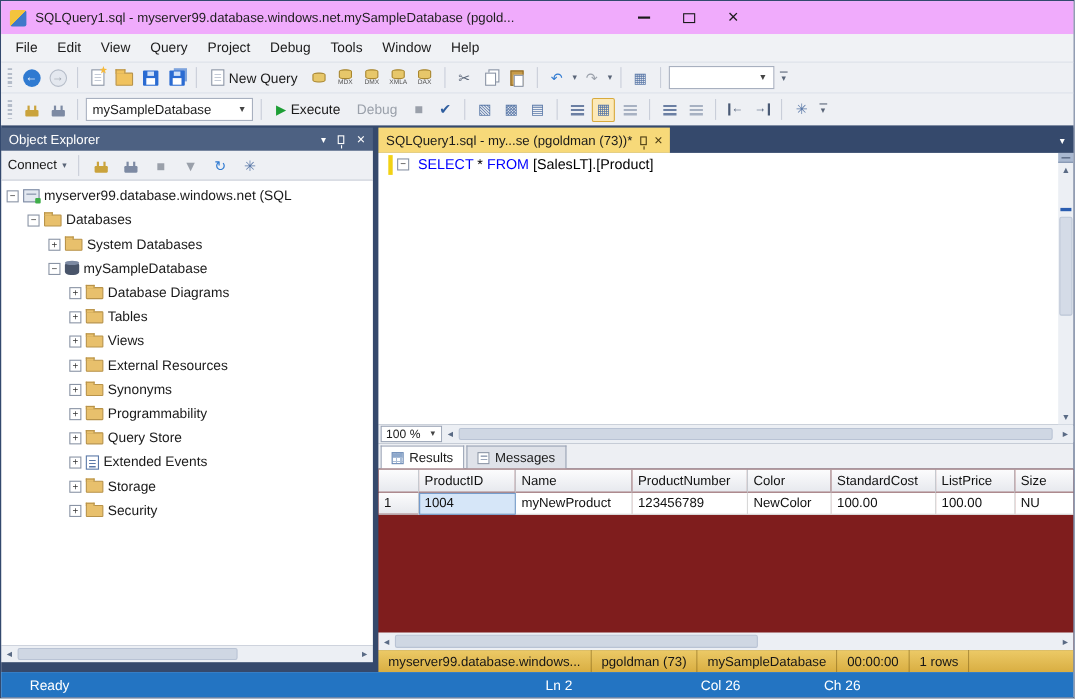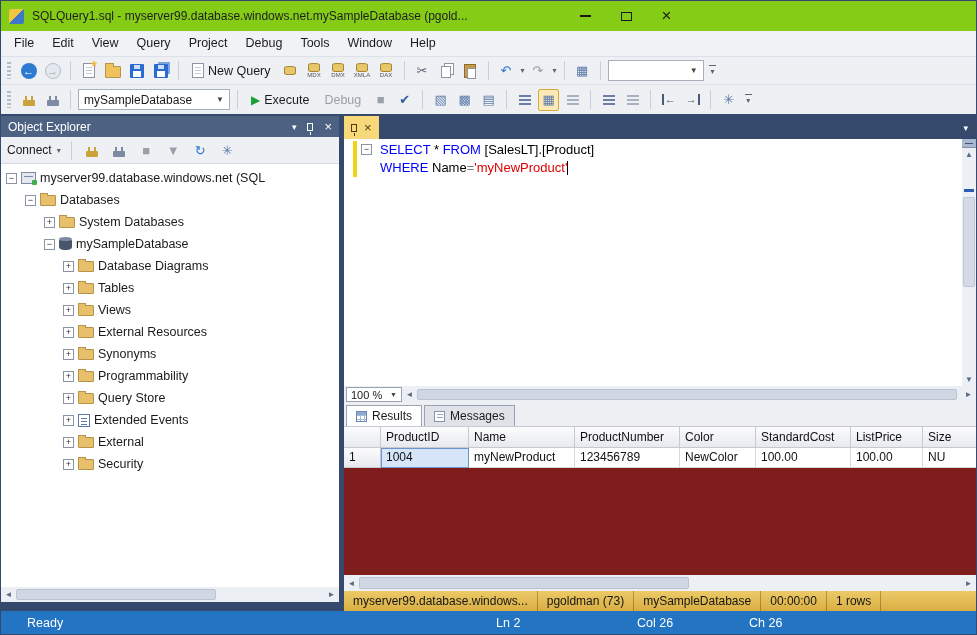--- a/index.html
+++ b/index.html
@@ -1,20 +1,20 @@
 <!DOCTYPE html>
 <html><head>
 <meta charset="utf-8">
 <style>
   * { margin:0; padding:0; box-sizing:border-box; font-family:"Liberation Sans", sans-serif; }
   html,body { width:977px; height:635px; background:#fff; }
   .window { width:977px; height:635px; border:1px solid #33496e; display:flex; flex-direction:column; background:#eff1f5; overflow:hidden; }
 
   
-  .titlebar { height:30px; background:#84cc16; display:flex; align-items:center; padding:0 8px; flex:0 0 auto; }
+  .titlebar { height:30px; background:#f0abfc; display:flex; align-items:center; padding:0 8px; flex:0 0 auto; }
   .app-icon { width:15px; height:15px; margin-right:8px; background:linear-gradient(135deg,#f3c43d 50%,#3f78c9 50%); border-radius:2px; flex:0 0 auto; }
   .title-text { font-size:12px; color:#1e1e1e; white-space:nowrap; overflow:hidden; text-overflow:ellipsis; max-width:455px; }
   .quick-launch { margin-left:auto; width:170px; height:20px; border:1px solid #a8b0bf; background:#fff; display:flex; align-items:center; padding:0 4px; }
   .quick-launch input { border:none; outline:none; flex:1; font-size:11.5px; color:#555; background:transparent; min-width:0; }
   .mag { width:8px; height:8px; border:2px solid #3e5a82; border-radius:50%; position:relative; flex:0 0 auto; margin-right:3px; }
   .mag::after { content:''; position:absolute; width:5px; height:2px; background:#3e5a82; transform:rotate(45deg); left:6px; top:7px; }
   .win-btns { display:flex; gap:30px; margin-left:112px; margin-right:10px; align-items:center; }
   .btn-min { width:11px; height:2px; background:#1a1a1a; }
   .btn-max { width:11px; height:9px; border:1.5px solid #1a1a1a; }
   .btn-close { font-size:17px; line-height:14px; color:#1a1a1a; }
@@ -397,50 +397,50 @@
             <span class="t-label">Query Store</span>
           </div>
           <div class="tree-row" style="padding-left: 62px;">
             <span class="t-exp">+</span>
             <span class="t-ic t-events"></span>
             <span class="t-label">Extended Events</span>
           </div>
           <div class="tree-row" style="padding-left: 62px;">
             <span class="t-exp">+</span>
             <span class="t-ic t-folder"></span>
-            <span class="t-label">External</span>
+            <span class="t-label">Storage</span>
           </div>
           <div class="tree-row" style="padding-left: 62px;">
             <span class="t-exp">+</span>
             <span class="t-ic t-folder"></span>
             <span class="t-label">Security</span>
           </div>
         </div>
       <div class="hscroll">
         <span class="sb-arrow">◄</span>
         <span class="sb-track">
             <span class="sb-thumb" style="left:0;width:200px"></span>
           </span>
         <span class="sb-arrow">►</span>
       </div>
     </div>
 
     <div class="editor-col">
       <div class="tabstrip">
         <div class="doc-tab">
+          <span>SQLQuery1.sql - my...se (pgoldman (73))*</span>
           <span class="tab-pin"></span>
           <span class="tab-x">×</span>
         </div>
         <span class="tab-right">▾</span>
       </div>
 
       <div class="editor">
         <div class="code-area">
             <div class="code-line"><span class="chg"></span><span class="outline-box">−</span><span class="tok-k">SELECT</span><span class="tok-p"> * </span><span class="tok-k">FROM</span><span class="tok-p"> [SalesLT].[Product]</span></div>
-            <div class="code-line"><span class="chg"></span><span class="tok-k">WHERE</span><span class="tok-p"> Name</span><span class="tok-o">=</span><span class="tok-s">'myNewProduct'</span><span class="caret"></span></div>
           </div>
         <div class="vscroll">
           <span class="split-box">
               <i></i>
             </span>
           <span class="v-arrow">▲</span>
           <span class="v-track">
             <span class="v-marker"></span>
             <span class="v-thumb"></span>
           </span>

